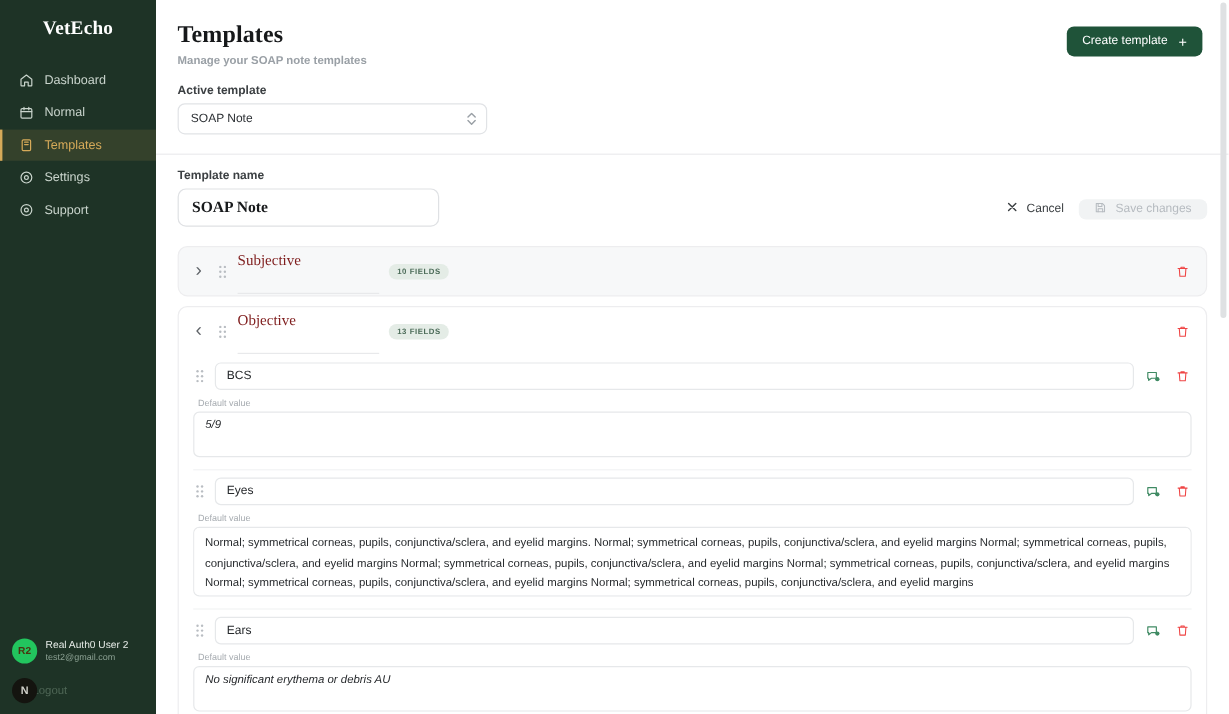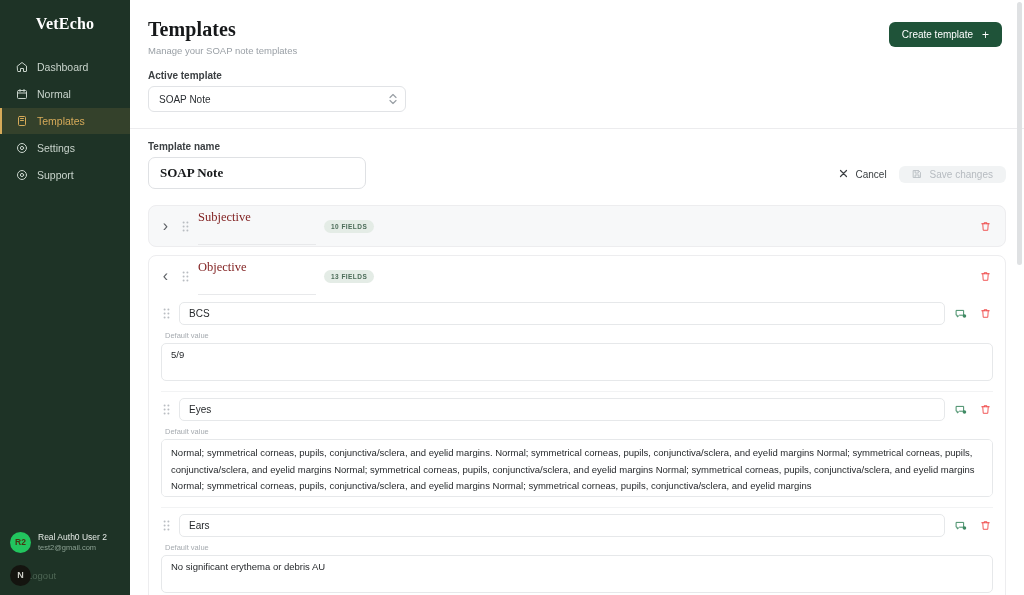--- a/index.html
+++ b/index.html
@@ -85,21 +85,21 @@
   .page-head {
     display: flex; align-items: flex-start;
     padding: 18px 22px 0 18px;
   }
   .page-head .titles { flex: 1 1 auto; }
   .page-title {
     font-family: "Liberation Serif", serif;
     font-size: 20px; font-weight: 700; color: #16181a;
     letter-spacing: .1px;
   }
-  .page-sub { font-size: 9.5px; color: #9aa0a6; margin-top: 4px; }
+  .page-sub { font-size: 9.5px; color: #9aa0a6; margin-top: 4px; font-weight: bold; }
   .btn-create {
     background: #1f5339; color: #ffffff;
     border: none; border-radius: 6px;
     height: 25px; padding: 0 13px;
     font-size: 10px; font-family: "Liberation Sans", sans-serif;
     display: flex; align-items: center; gap: 9px; cursor: pointer;
     margin-top: 4px;
   }
   .btn-create .plus { font-size: 12px; line-height: 1; }
 
@@ -204,21 +204,21 @@
   }
   .default-label { font-size: 7.5px; color: #a6abb0; margin: 6px 0 3px 4px; }
   .default-input {
     width: 100%; min-height: 23px;
     border: 1px solid #e6e8ea; border-radius: 5px;
     padding: 5px 9px; font-size: 9.5px; color: #26292c;
     background: #ffffff; outline: none; resize: none;
     font-family: "Liberation Sans", sans-serif;
     line-height: 1.7; display: block;
   }
-  .default-input.one-line { height: 38px; padding: 0 9px; line-height: 21px; }
+  .default-input.one-line { height: 38px; padding: 0 9px; line-height: 21px; font-style: italic; }
   .default-input.tall { height: 58px; line-height: 1.75; }
 
   
   .scrollbar {
     position: absolute; right: 2px; top: 2px;
     width: 5px; height: 591px;
   }
   .scroll-thumb {
     position: absolute; top: 0; left: 0;
     width: 5px; height: 263px;

